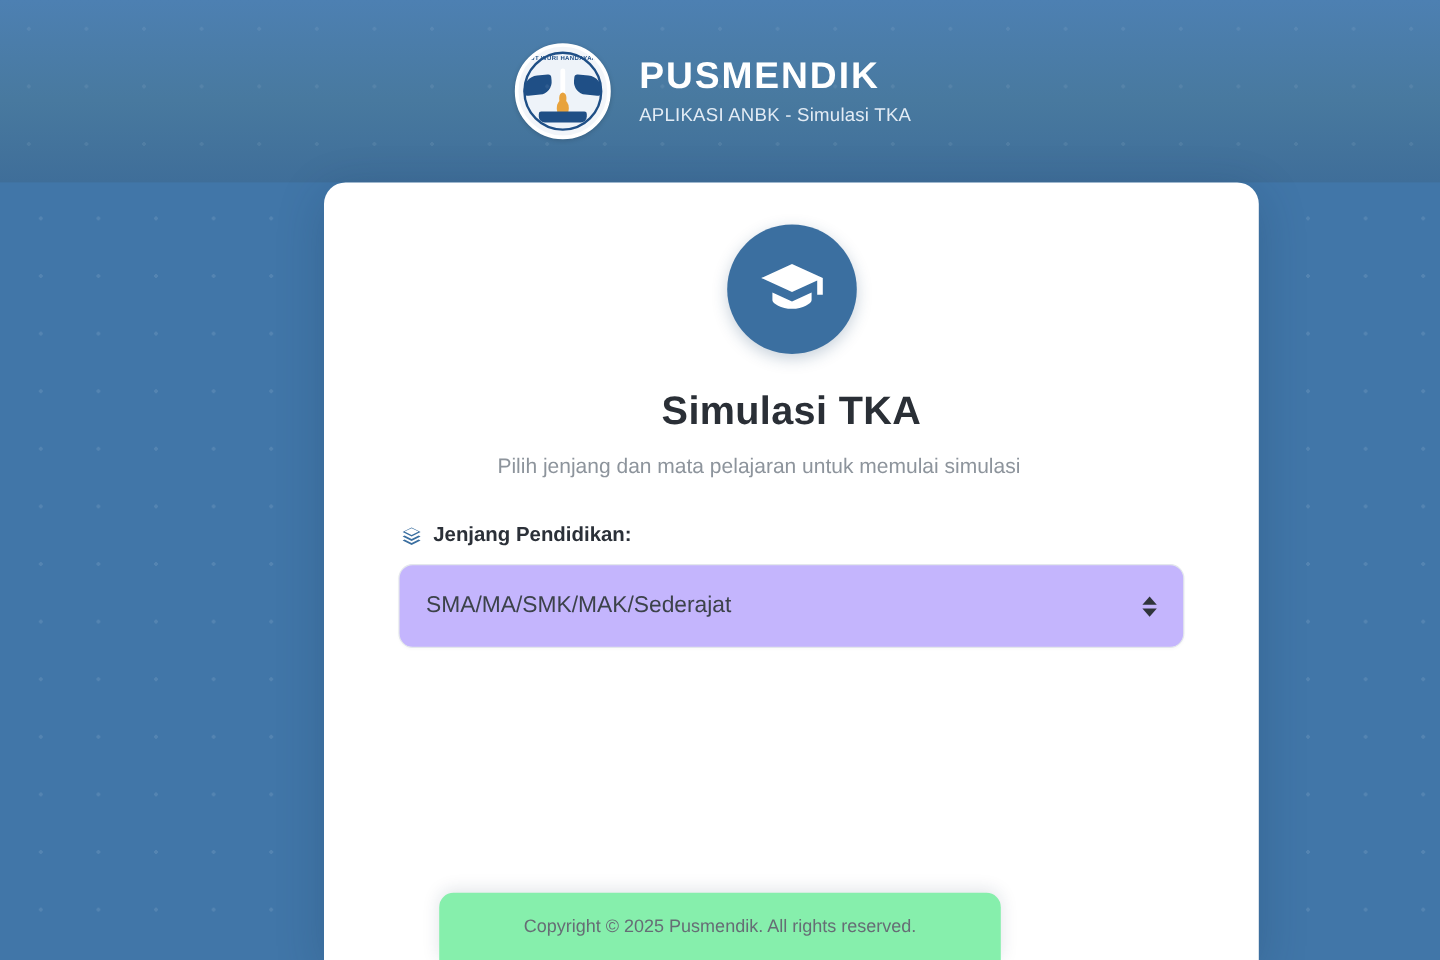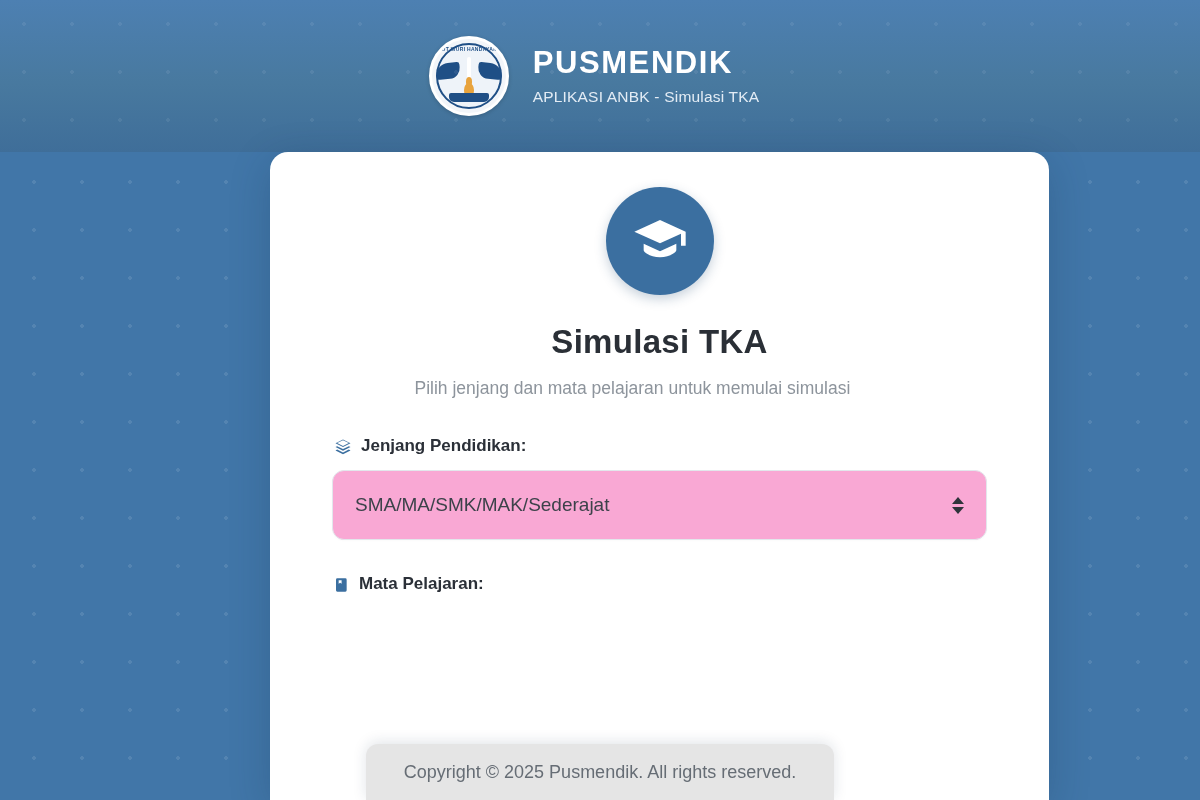--- a/index.html
+++ b/index.html
@@ -189,21 +189,21 @@
     padding-left: 2px;
   }
   .field-label .ic { flex: none; display: flex; }
   .field-label .ic svg { fill: #3b6fa0; }
 
   .select-box {
     position: relative;
     height: 70px;
     border: 1px solid #e3e7ec;
     border-radius: 12px;
-    background: #f9a8d4;
+    background: #c4b5fd;
     display: flex;
     align-items: center;
     padding: 0 22px;
     font-size: 19px;
     color: #3c424a;
     box-shadow: 0 1px 2px rgba(0,0,0,0.02);
   }
   .select-box .val { flex: 1; }
   .spinner {
     flex: none;
@@ -225,27 +225,27 @@
   .field-clipped { margin-top: 34px; }
 
   
   .footer-toast {
     position: absolute;
     left: 50%;
     transform: translateX(-50%);
     bottom: 0;
     width: 468px;
     height: 56px;
-    background: #e5e5e5;
+    background: #86efac;
     border-radius: 12px 12px 0 0;
     box-shadow: 0 -2px 14px rgba(25,50,80,0.13);
     display: flex;
     align-items: center;
     justify-content: center;
-    font-size: 18px;
+    font-size: 15px;
     color: #666d75;
     z-index: 5;
   }
 </style>
 </head>
 <body>
 
 <div class="bg-dots"></div>
 
 <div class="header">
@@ -294,29 +294,19 @@
         <span class="spinner">
           <span class="up"></span>
             <span class="dn"></span>
         </span>
       </div>
     </div>
 
     <div class="field">
     </div>
 
-    <div class="field-clipped">
-      <div class="field-label">
-        <span class="ic">
-          <svg width="16" height="18" viewBox="0 0 24 24" aria-hidden="true">
-            <path d="M5 2h12a2 2 0 0 1 2 2v16a2 2 0 0 1-2 2H5a2 2 0 0 1-2-2V4a2 2 0 0 1 2-2zm2 3v5l2.2-1.4L11.4 10V5H7z"></path>
-          </svg>
-        </span>
-        <span>Mata Pelajaran:</span>
-      </div>
-    </div>
 
   </div>
 </div>
 
 <div class="footer-toast">
   <span>Copyright © 2025 Pusmendik. All rights reserved.</span>
 </div>
 
 </body></html>

